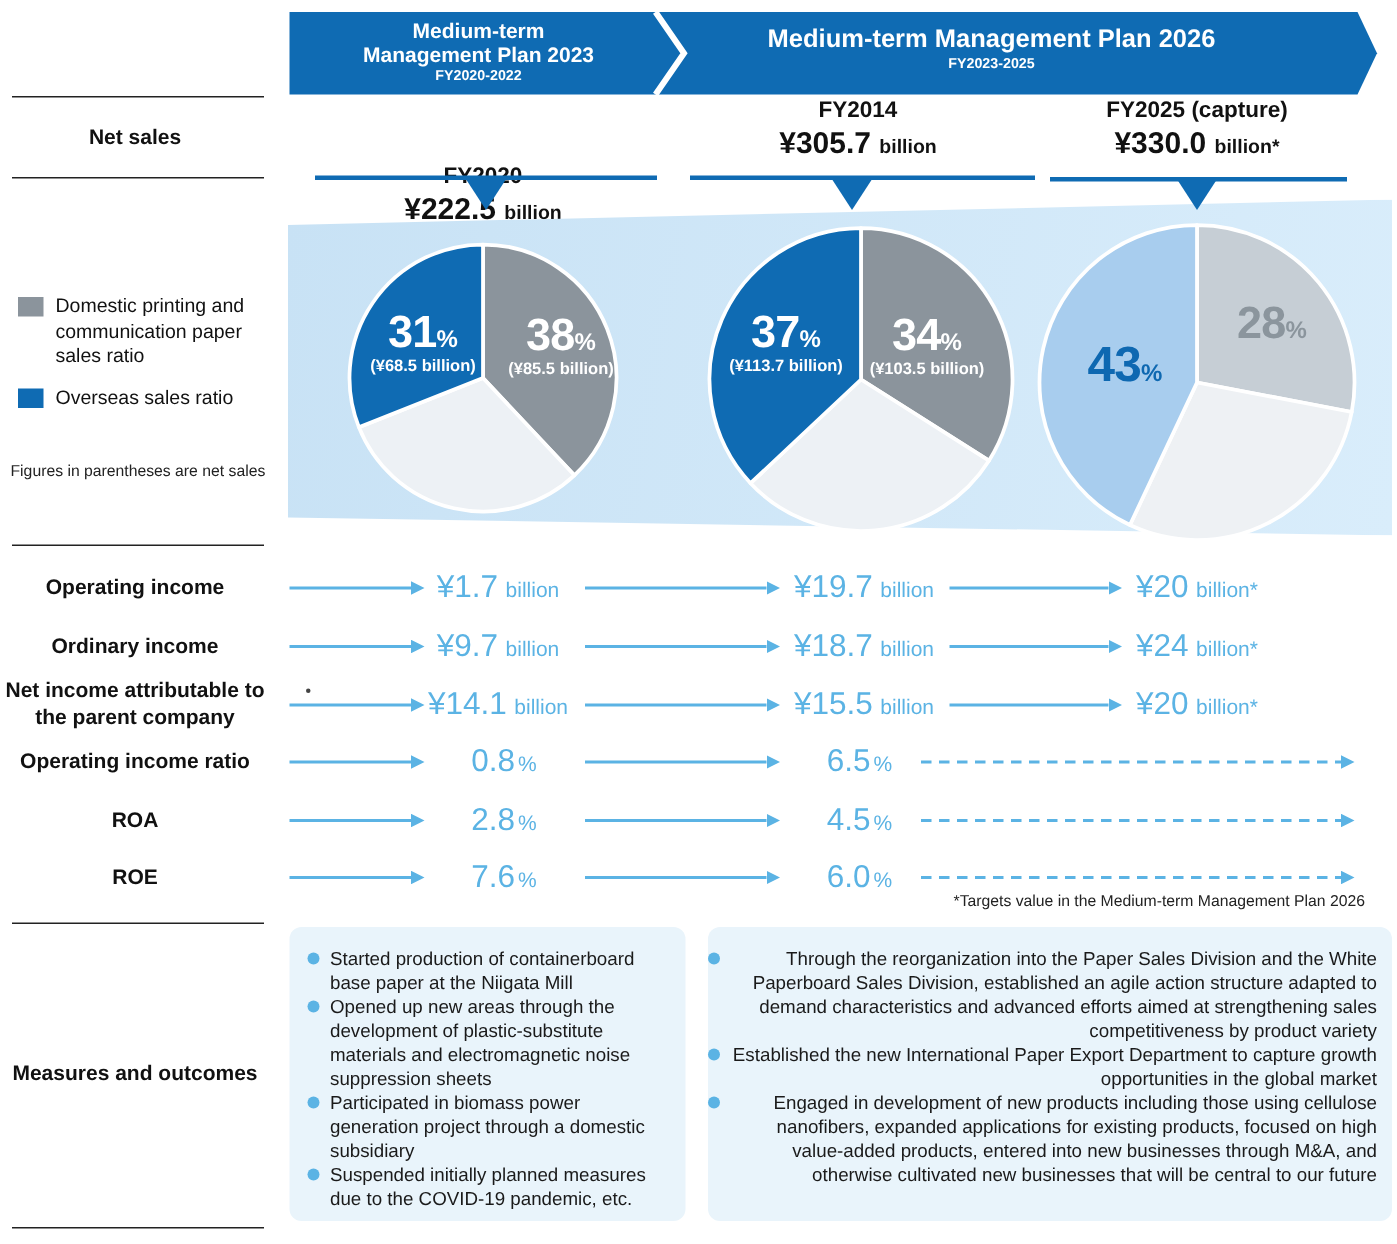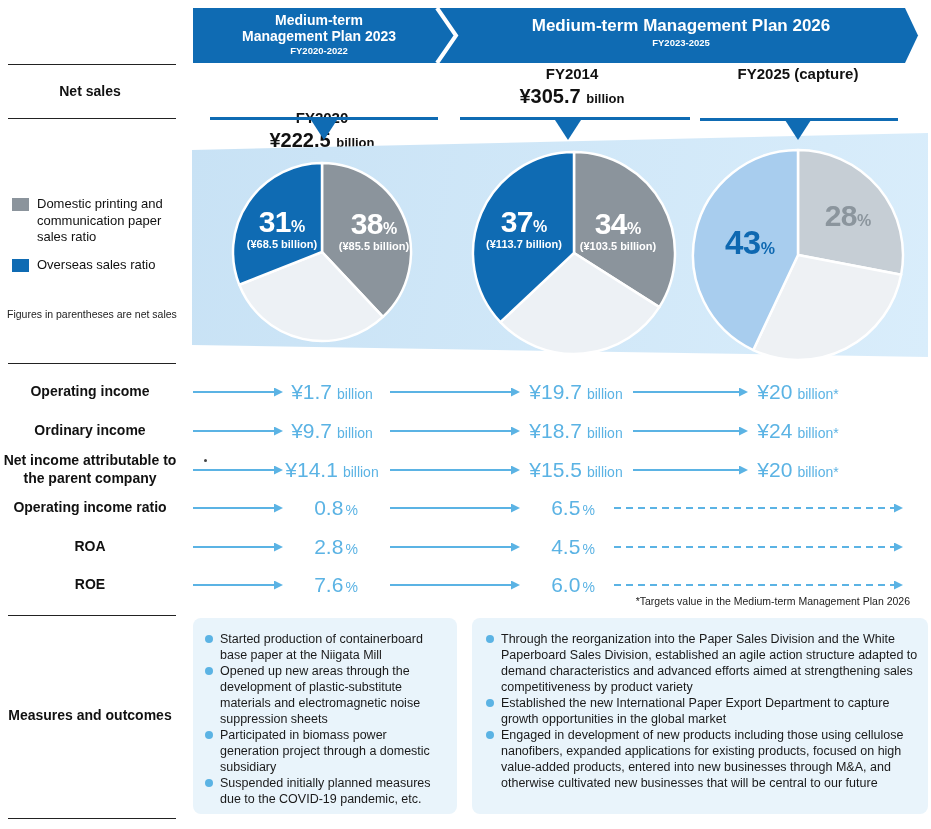--- a/index.html
+++ b/index.html
@@ -5,21 +5,21 @@
   html,body{margin:0;padding:0;background:#fff;}
   .canvas{
     position:relative;width:931px;height:829px;background:#fff;overflow:hidden;
     font-family:"Liberation Sans","DejaVu Sans",sans-serif;color:#111;
   }
   svg{position:absolute;left:0;top:0;}
   
   .banner-text{position:absolute;color:#fff;text-align:center;z-index:3;}
   .b1{left:193px;top:12px;width:252px;}
   .b1 .l{font-size:14px;font-weight:700;line-height:16px;}
-  .b2{left:458px;top:16px;width:446px;}
+  .b2{left:438px;top:16px;width:446px;}
   .b2 .t{font-size:17px;font-weight:700;line-height:20px;}
   .bp{font-size:9.5px;font-weight:700;line-height:13px;}
   
   .rule{position:absolute;left:8px;width:168px;height:1px;background:#222;}
   .side-label{position:absolute;left:2px;width:176px;text-align:center;
     transform:translateY(-50%);font-size:14px;font-weight:600;line-height:1.25;color:#111;}
   .legend{position:absolute;left:12px;top:196px;width:166px;}
   .legend-item{display:flex;gap:8px;margin-bottom:11px;font-size:13px;line-height:1.28;color:#111;}
   .sq{width:17px;height:13px;margin-top:2px;flex:none;}
   .sq-gray{background:#8b949c;}
@@ -52,21 +52,21 @@
   .vn{font-size:21px;}
   .vu{font-size:14px;margin-left:5px;}
   .vu-pct{font-size:14px;margin-left:2px;}
   .footnote{position:absolute;left:430px;top:595px;width:480px;text-align:right;
     font-size:10.5px;color:#222;z-index:3;}
   .dot-artifact{position:absolute;left:204px;top:459px;width:3px;height:3px;border-radius:50%;background:#444;}
   
   .panel{position:absolute;top:618px;height:196px;background:#e9f4fb;border-radius:8px;
     box-sizing:border-box;padding:13px 10px 6px 12px;z-index:2;}
   .p1{left:193px;width:264px;}
-  .p2{left:472px;width:456px;padding-left:14px;}
+  .p2{left:472px;width:456px;padding-left:0;text-align:right;}
   .panel ul{margin:0;padding:0;list-style:none;}
   .panel li{display:flex;gap:7px;font-size:12.5px;line-height:16px;color:#1a1a1a;}
   .bullet-dot{width:8px;height:8px;border-radius:50%;background:#5bb3e4;flex:none;margin-top:4px;}
 </style>
 </head>
 <body>
 
 <div class="canvas">
 
   <svg width="931" height="70" style="z-index:2;">
@@ -102,20 +102,21 @@
   <div class="fy-col" style="left:220px;margin-top:44px;">
     <div class="fy">FY2020</div>
     <div class="amt"><span>¥222.5</span> <span class="unit">billion</span></div>
   </div>
   <div class="fy-col" style="left:470px;">
     <div class="fy">FY2014</div>
     <div class="amt"><span>¥305.7</span> <span class="unit">billion</span></div>
   </div>
   <div class="fy-col" style="left:696px;">
     <div class="fy">FY2025 (capture)</div>
+    <div class="amt"><span>¥330.0</span> <span class="unit">billion*</span></div>
   </div>
   <div class="bar" style="left:210px;top:117px;width:228px;"></div>
   <div class="bar" style="left:460px;top:117px;width:230px;"></div>
   <div class="bar" style="left:700px;top:118px;width:198px;"></div>
   <div class="tri" style="left:311px;top:120px;"></div>
   <div class="tri" style="left:555px;top:120px;"></div>
   <div class="tri" style="left:785px;top:120px;"></div>
 
   <div class="band"></div>
 

